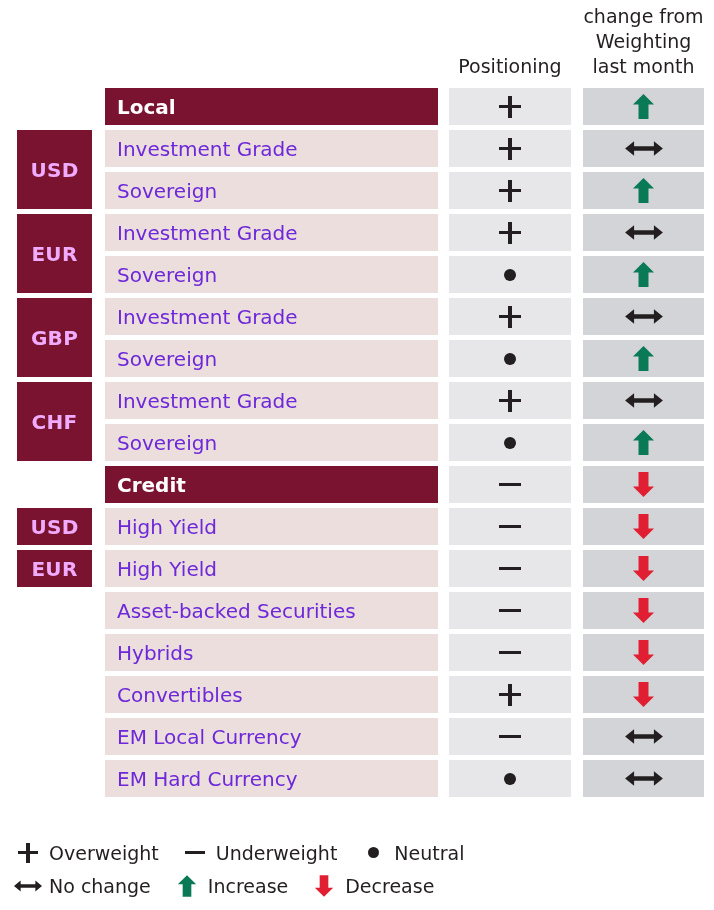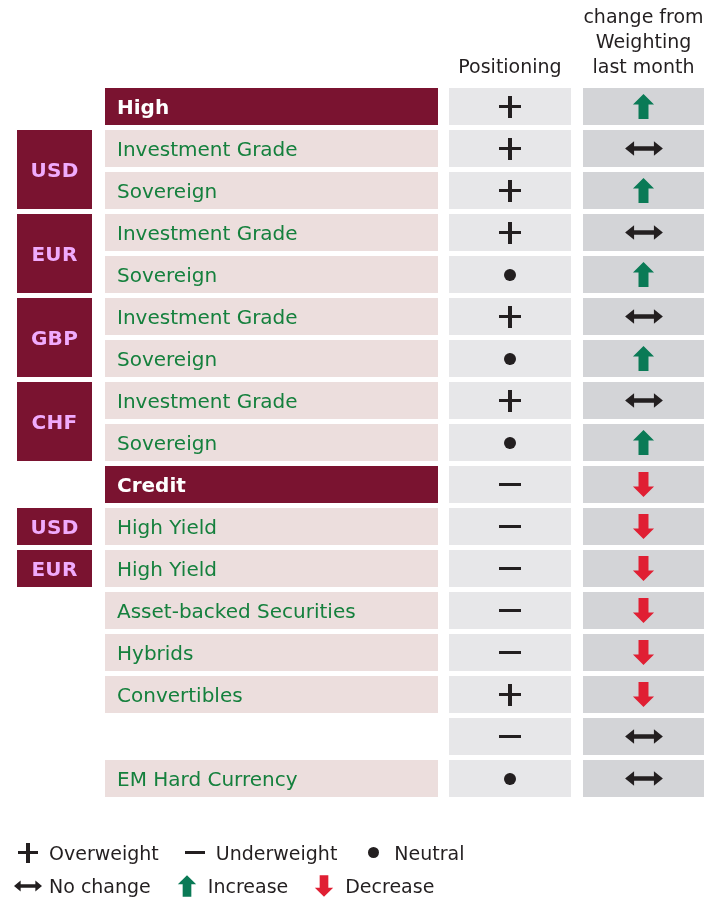--- a/index.html
+++ b/index.html
@@ -86,21 +86,21 @@
     position: absolute;
     left: 105px;
     width: 333px;
     height: 37px;
     background: #ecdedd;
     display: flex;
     align-items: center;
     box-sizing: border-box;
     padding-left: 12px;
     font-size: 20px;
-    color: #15803d;
+    color: #6d28d9;
   }
   .row.section .name {
     background: #7a1330;
     color: #ffffff;
     font-weight: bold;
   }
 
   
   .pos {
     position: absolute;
@@ -193,21 +193,21 @@
   <div class="hdr-positioning">Positioning</div>
   <div class="hdr-weighting">
     <div>change from</div>
     <div>Weighting</div>
     <div>last month</div>
   </div>
 </div>
 
 <div class="matrix" id="matrix">
     <div class="row section">
-      <div class="name">High</div>
+      <div class="name">Local</div>
       <div class="pos">
         <span class="sym sym-plus"></span>
       </div>
       <div class="wgt">
         <span>
           <svg class="arrow-svg" width="23" height="25" viewBox="0 0 24 26">
     <path d="M12 0 L23 11 L17.2 11 L17.2 26 L6.8 26 L6.8 11 L1 11 Z" fill="#0A7A56"></path>
   </svg>
         </span>
       </div>
@@ -394,20 +394,21 @@
       </div>
       <div class="wgt">
         <span>
           <svg class="arrow-svg" width="23" height="25" viewBox="0 0 24 26">
     <path d="M12 26 L23 15 L17.2 15 L17.2 0 L6.8 0 L6.8 15 L1 15 Z" fill="#E01F33"></path>
   </svg>
         </span>
       </div>
     </div>
     <div class="row">
+      <div class="name">EM Local Currency</div>
       <div class="pos">
         <span class="sym sym-minus"></span>
       </div>
       <div class="wgt">
         <span>
           <svg class="arrow-svg" width="38" height="17" viewBox="0 0 40 18">
     <path d="M0 9 L9.5 1.2 L9.5 6.6 L30.5 6.6 L30.5 1.2 L40 9 L30.5 16.8 L30.5 11.4 L9.5 11.4 L9.5 16.8 Z" fill="#231F20"></path>
   </svg>
         </span>
       </div>

